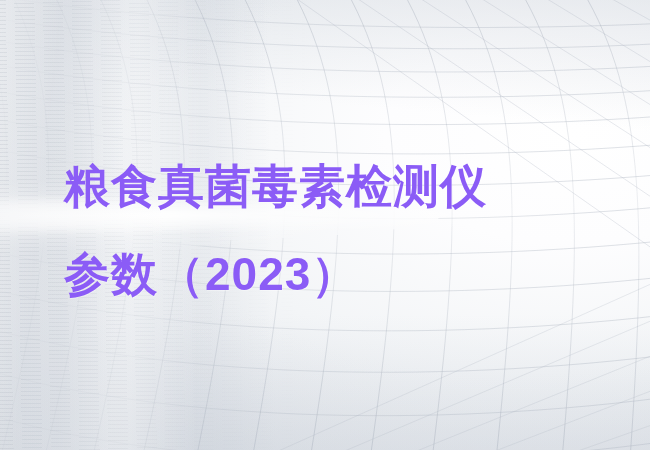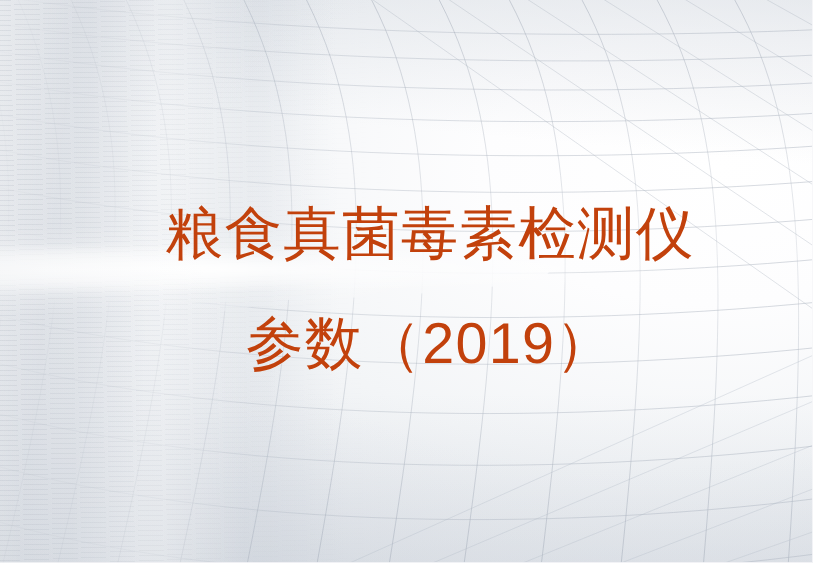--- a/index.html
+++ b/index.html
@@ -82,28 +82,27 @@
   }
 
   
   #title-block {
     position: absolute;
     left: 64px;
     top: 142px;
     width: 560px;
   }
   .title-line {
-    color: #c2410c;
-    font-weight: 400;
+    color: #8b5cf6;
+    font-weight: 700;
     font-size: 46px;
     line-height: 88px;
     letter-spacing: 1px;
     white-space: nowrap;
     text-shadow: 0.5px 0.5px 0 rgba(255,255,255,0.35);
-    text-align: center;
   }
   #title-line-2 { letter-spacing: 1px; }
 </style>
 </head>
 <body>
 
 <div id="banner">
 
   <div class="bg-layer" id="bg-base"></div>
   <div class="bg-layer" id="bg-shade"></div>
@@ -193,16 +192,16 @@
   </div>
 
   <div class="bg-layer" id="bg-ribbons"></div>
   <div class="bg-layer" id="bg-scan"></div>
   <div class="bg-layer" id="bg-streak"></div>
   <div class="bg-layer" id="bg-streak2"></div>
   <div class="bg-layer" id="bg-vignette"></div>
 
   <div id="title-block">
     <div class="title-line" id="title-line-1">粮食真菌毒素检测仪</div>
-    <div class="title-line" id="title-line-2">参数（2019）</div>
+    <div class="title-line" id="title-line-2">参数（2023）</div>
   </div>
 
 </div>
 
 </body></html>

